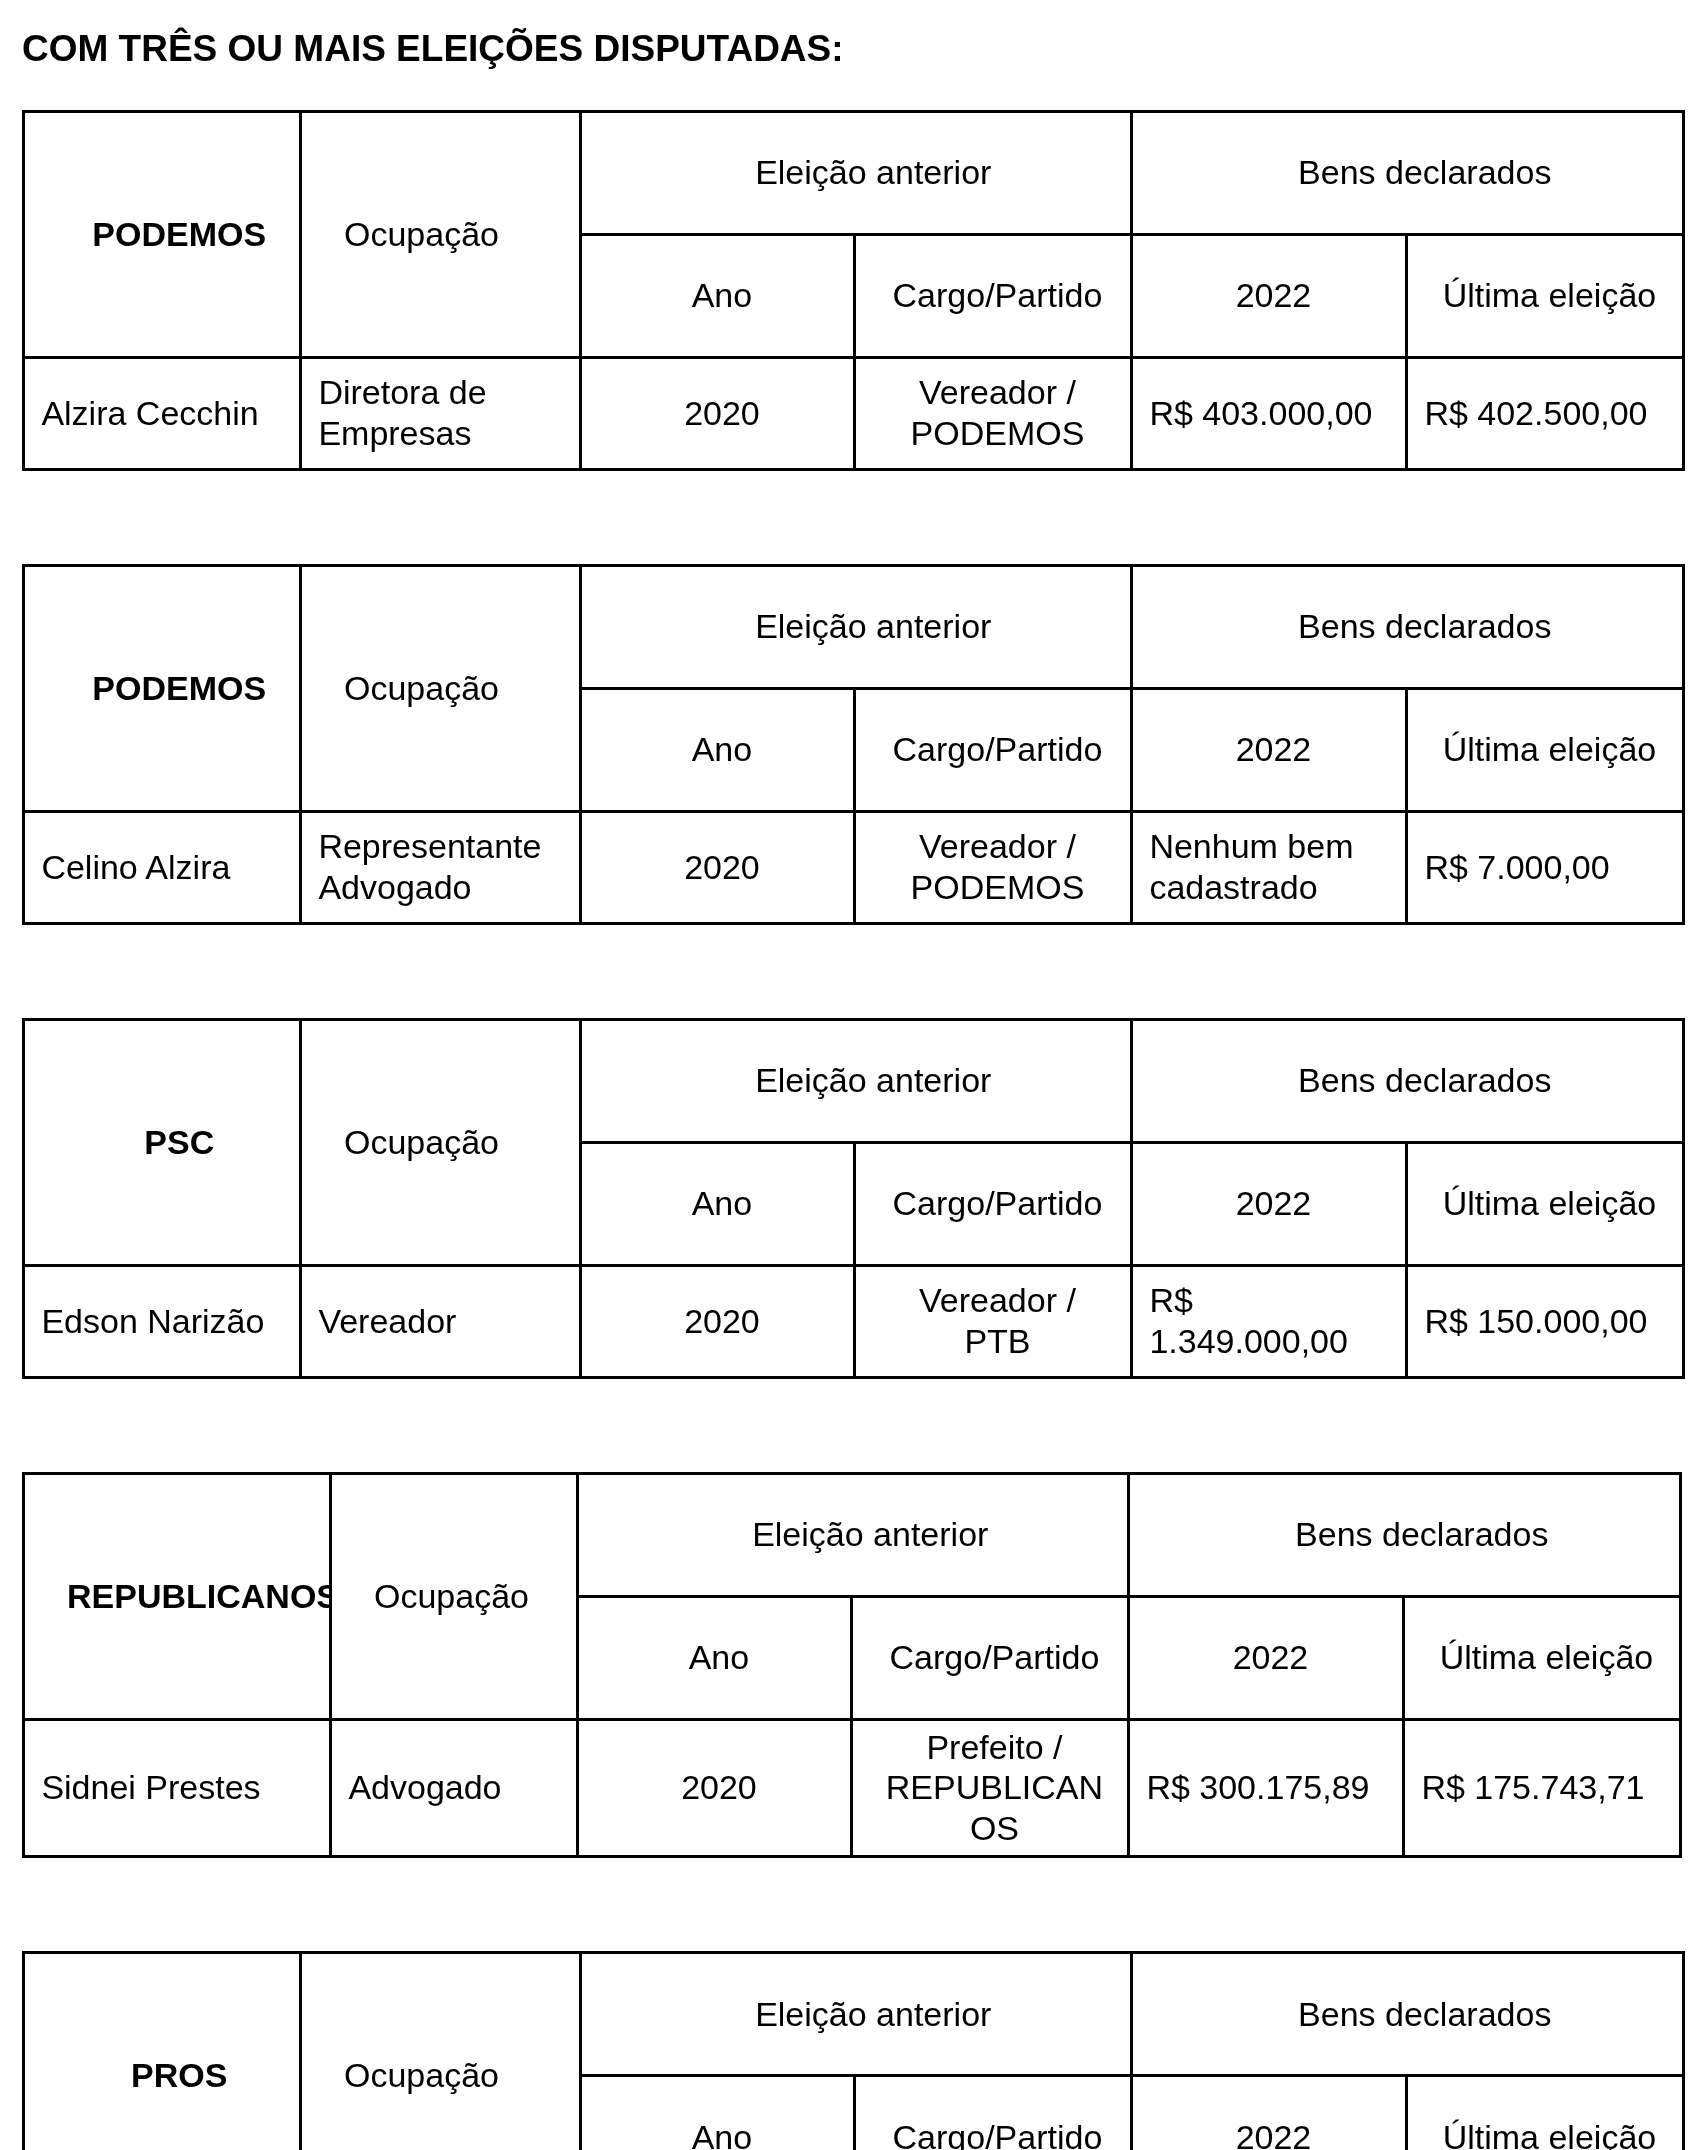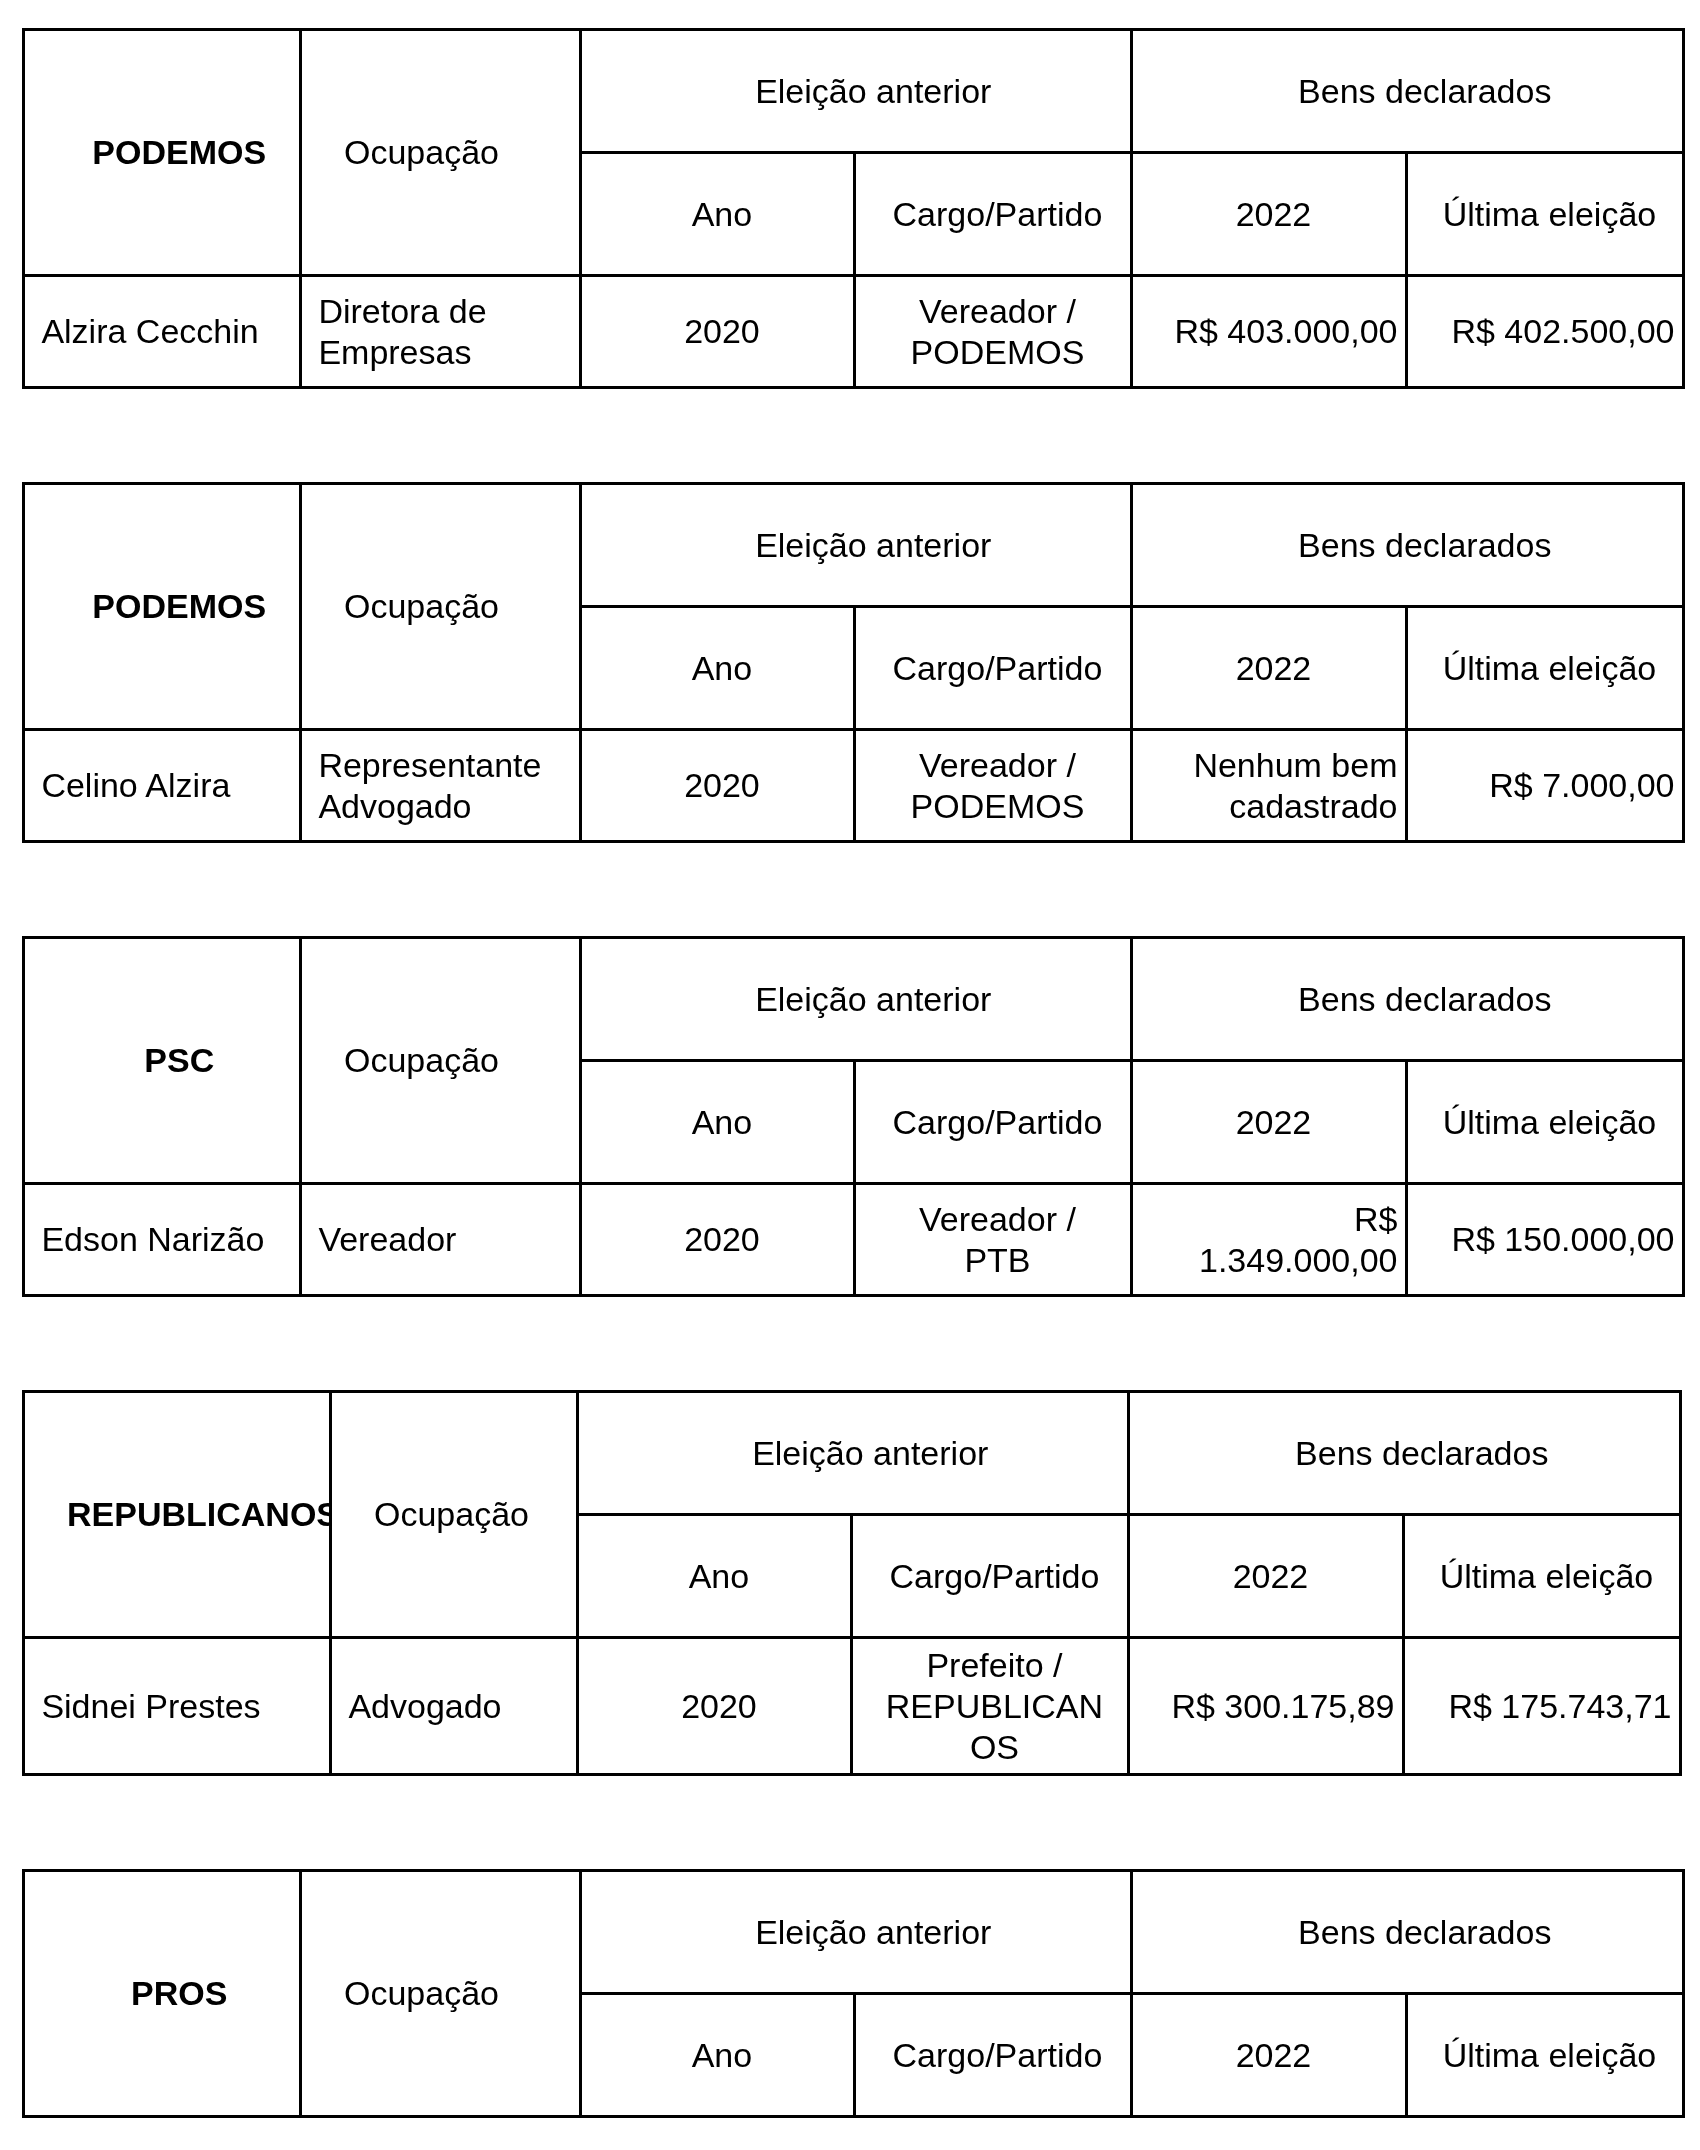--- a/index.html
+++ b/index.html
@@ -49,30 +49,31 @@
   td.party {
     font-weight: bold;
     text-align: center;
     padding: 6px 4.5px;
   }
   td.center {
     text-align: center;
     padding: 6px 4.5px;
   }
   td.right {
-    text-align: right;
+    text-align: left;
     padding: 6px 16.4px 6px 4.5px;
     margin-top: 41px;
   }
 </style>
 </head>
 <body>
 
 <div class="page">
 
+  <div class="section-title">COM TRÊS OU MAIS ELEIÇÕES DISPUTADAS:</div>
 
   <table class="ctable">
     <colgroup>
       <col style="width:277px">
         <col style="width:280px">
         <col style="width:274px">
       <col style="width:277px">
         <col style="width:275px">
         <col style="width:277px">
     </colgroup>

